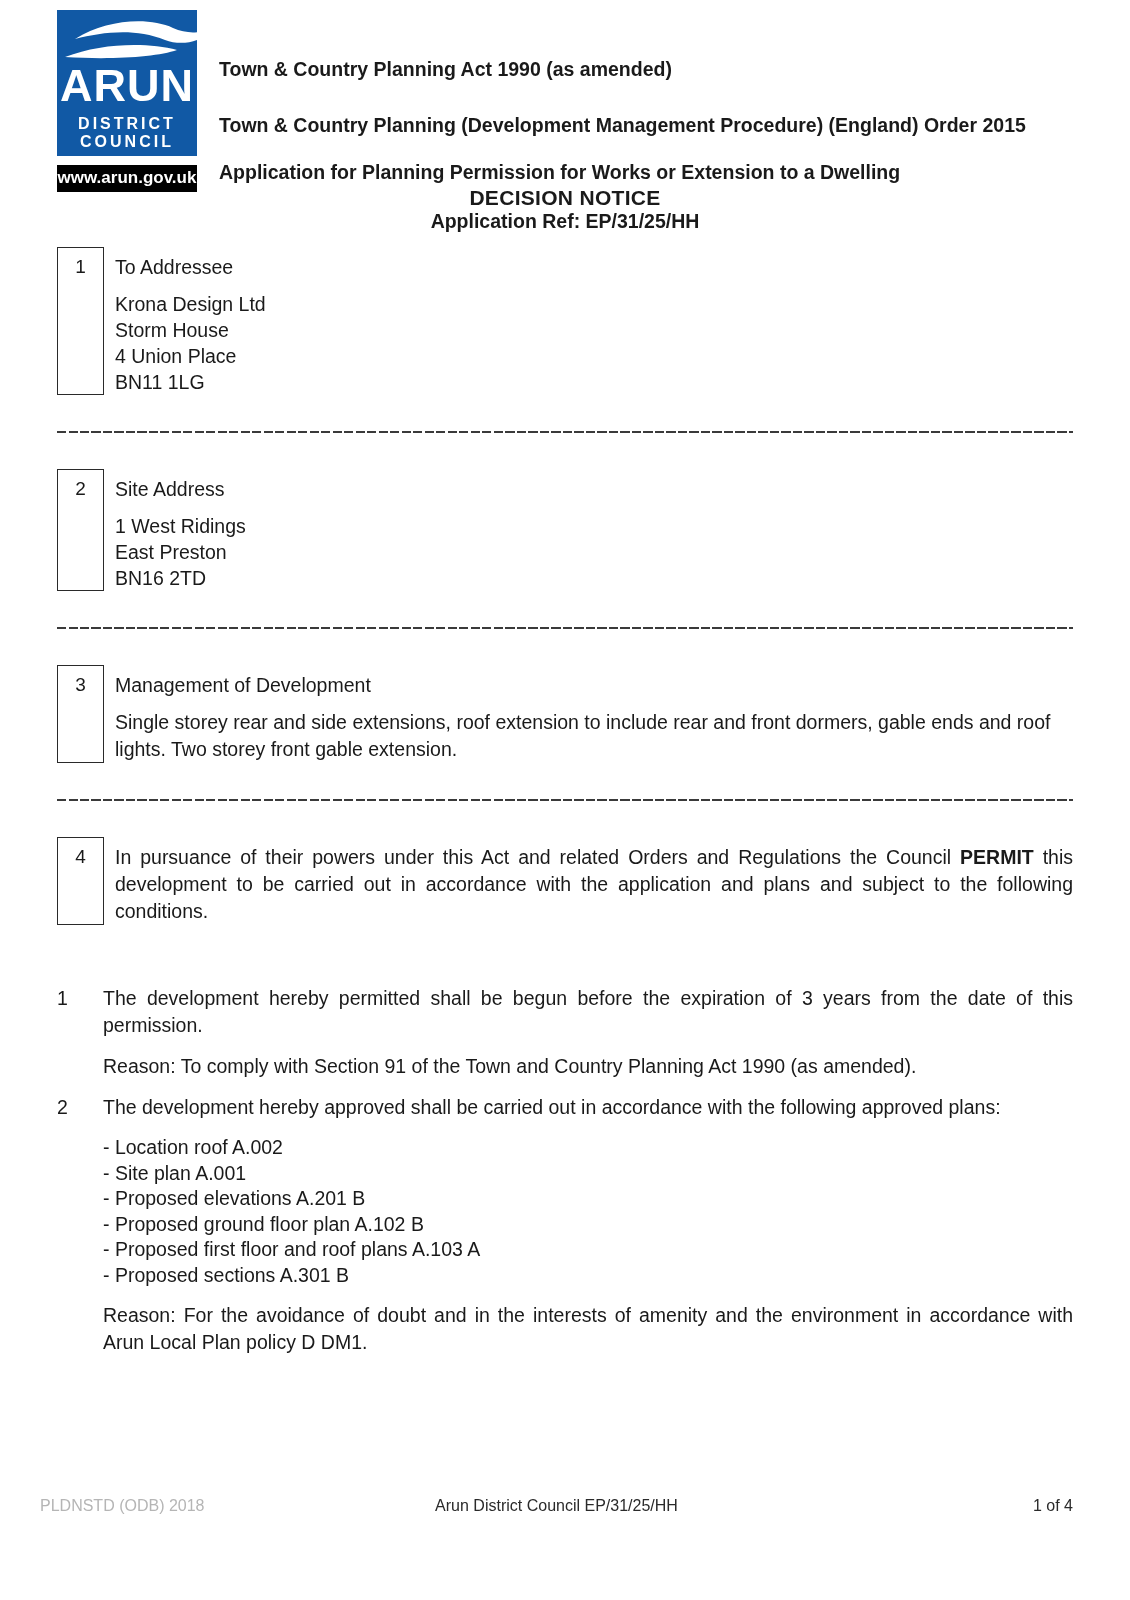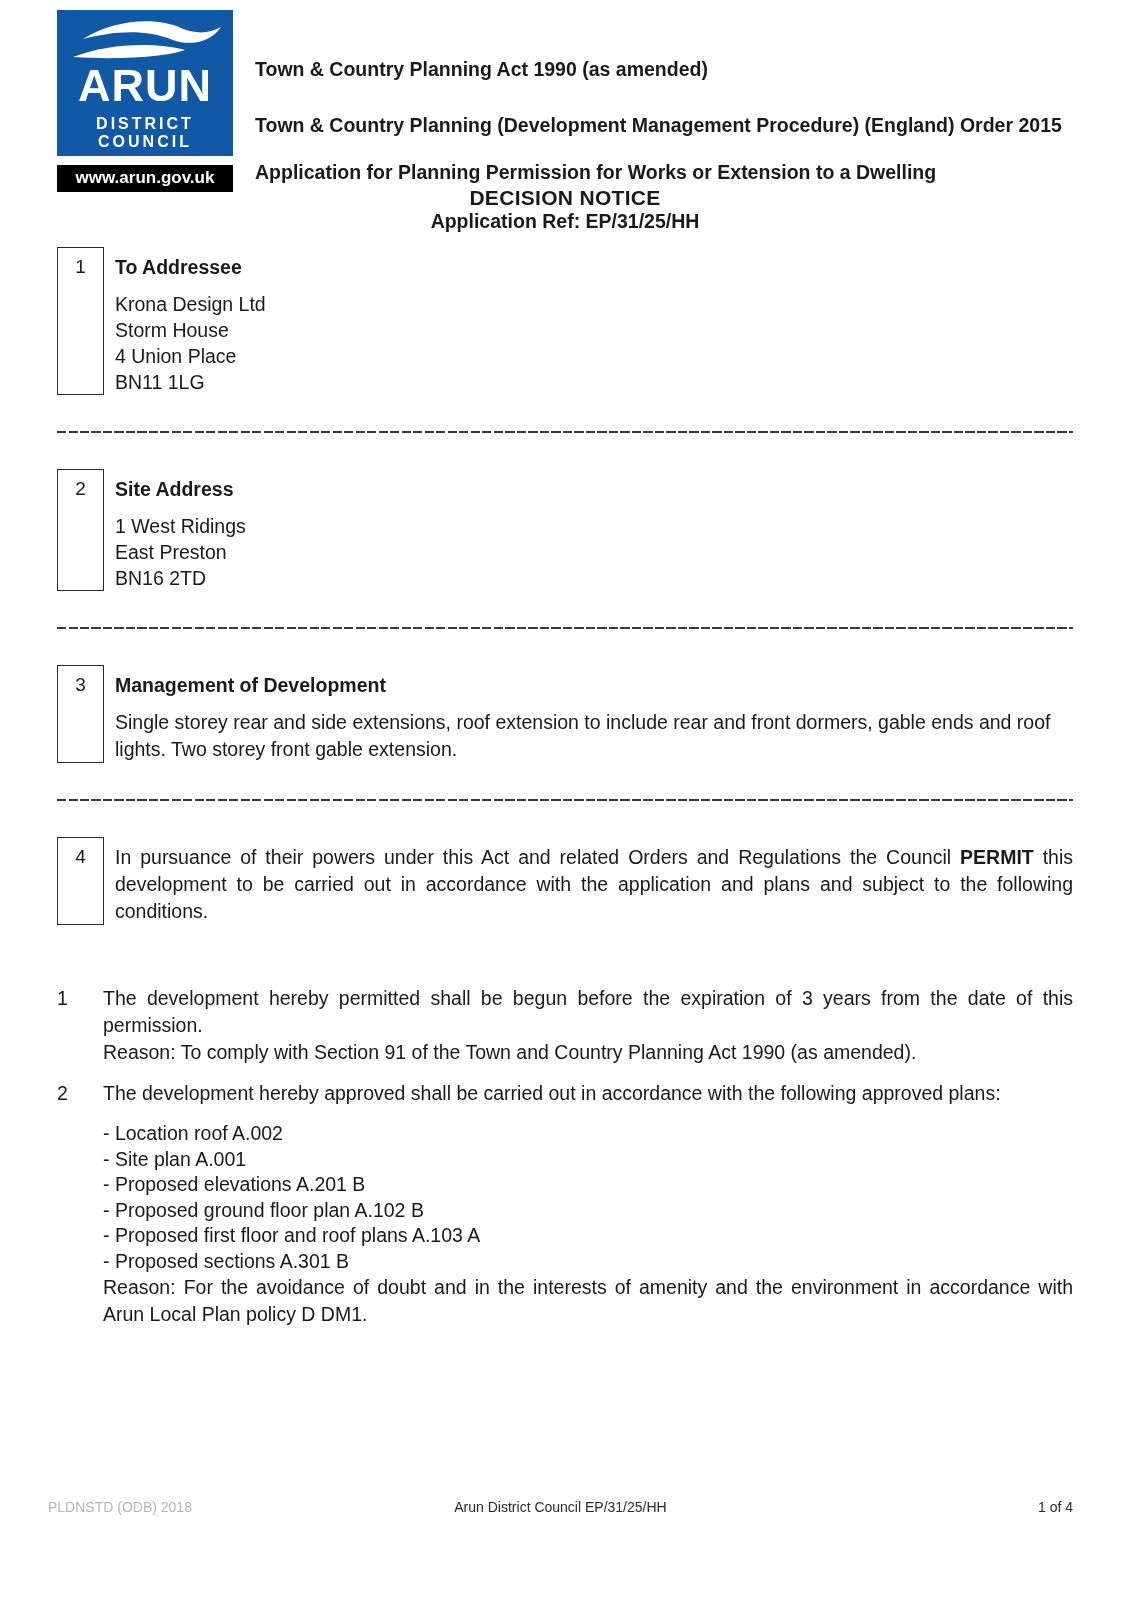--- a/index.html
+++ b/index.html
@@ -11,21 +11,21 @@
     margin: 0 auto;
     background: #ffffff;
     font-family: "Liberation Sans", sans-serif;
     color: #1a1a1a;
     padding: 10px 57px 0 57px;
     overflow: hidden;
   }
 
   
   .header-row { display: flex; gap: 22px; }
-  .logo-block { flex: none; width: 176px; }
+  .logo-block { flex: none; width: 140px; }
   .logo-box {
     background: #1159a5;
     height: 146px;
     text-align: center;
     padding-top: 5px;
     overflow: hidden;
   }
   .logo-box svg { display: block; margin: 0 auto; }
   .logo-name {
     color: #ffffff;
@@ -71,49 +71,49 @@
   .num-box {
     flex: none;
     width: 47px;
     border: 1.5px solid #2a2a2a;
     text-align: center;
     padding-top: 8px;
     font-size: 19px;
     margin-right: 11px;
   }
   .sec-content { flex: 1; padding-top: 7px; font-size: 19.5px; line-height: 26px; }
-  .sec-heading { font-weight: bold; font-size: 19.5px; margin-bottom: 11px; }
+  .sec-heading { font-weight: normal; font-size: 19.5px; margin-bottom: 11px; }
   .sec-line { font-size: 19.5px; line-height: 26px; }
   .sec-para { font-size: 19.5px; line-height: 27px; }
   .justify { text-align: justify; }
   .separator {
     margin: 36px 0;
     height: 2px;
     background: repeating-linear-gradient(to right, #3a3a3a 0 9px, transparent 9px 11.5px);
   }
 
   
   .conditions { margin-top: 60px; }
   .condition { display: flex; margin-bottom: 14px; }
   .cond-num { flex: none; width: 46px; font-size: 19.5px; line-height: 27px; }
   .cond-body { flex: 1; font-size: 19.5px; line-height: 27px; }
-  .cond-reason { }
+  .cond-reason { margin-top: 14px; }
   .plan-list { margin-top: 14px; }
   .plan-line { line-height: 25.5px; }
 
   
   .footer {
     position: absolute;
-    left: 48px;
+    left: 40px;
     right: 57px;
     bottom: 85px;
     display: grid;
     grid-template-columns: 1fr auto 1fr;
     align-items: baseline;
-    font-size: 14px;
+    font-size: 16px;
     color: #2a2a2a;
     gap: 17px;
   }
   .footer-left { color: #b5b5b5; justify-self: start; }
   .footer-center { justify-self: center; }
   .footer-right { justify-self: end; }
 </style>
 </head>
 <body>
 

